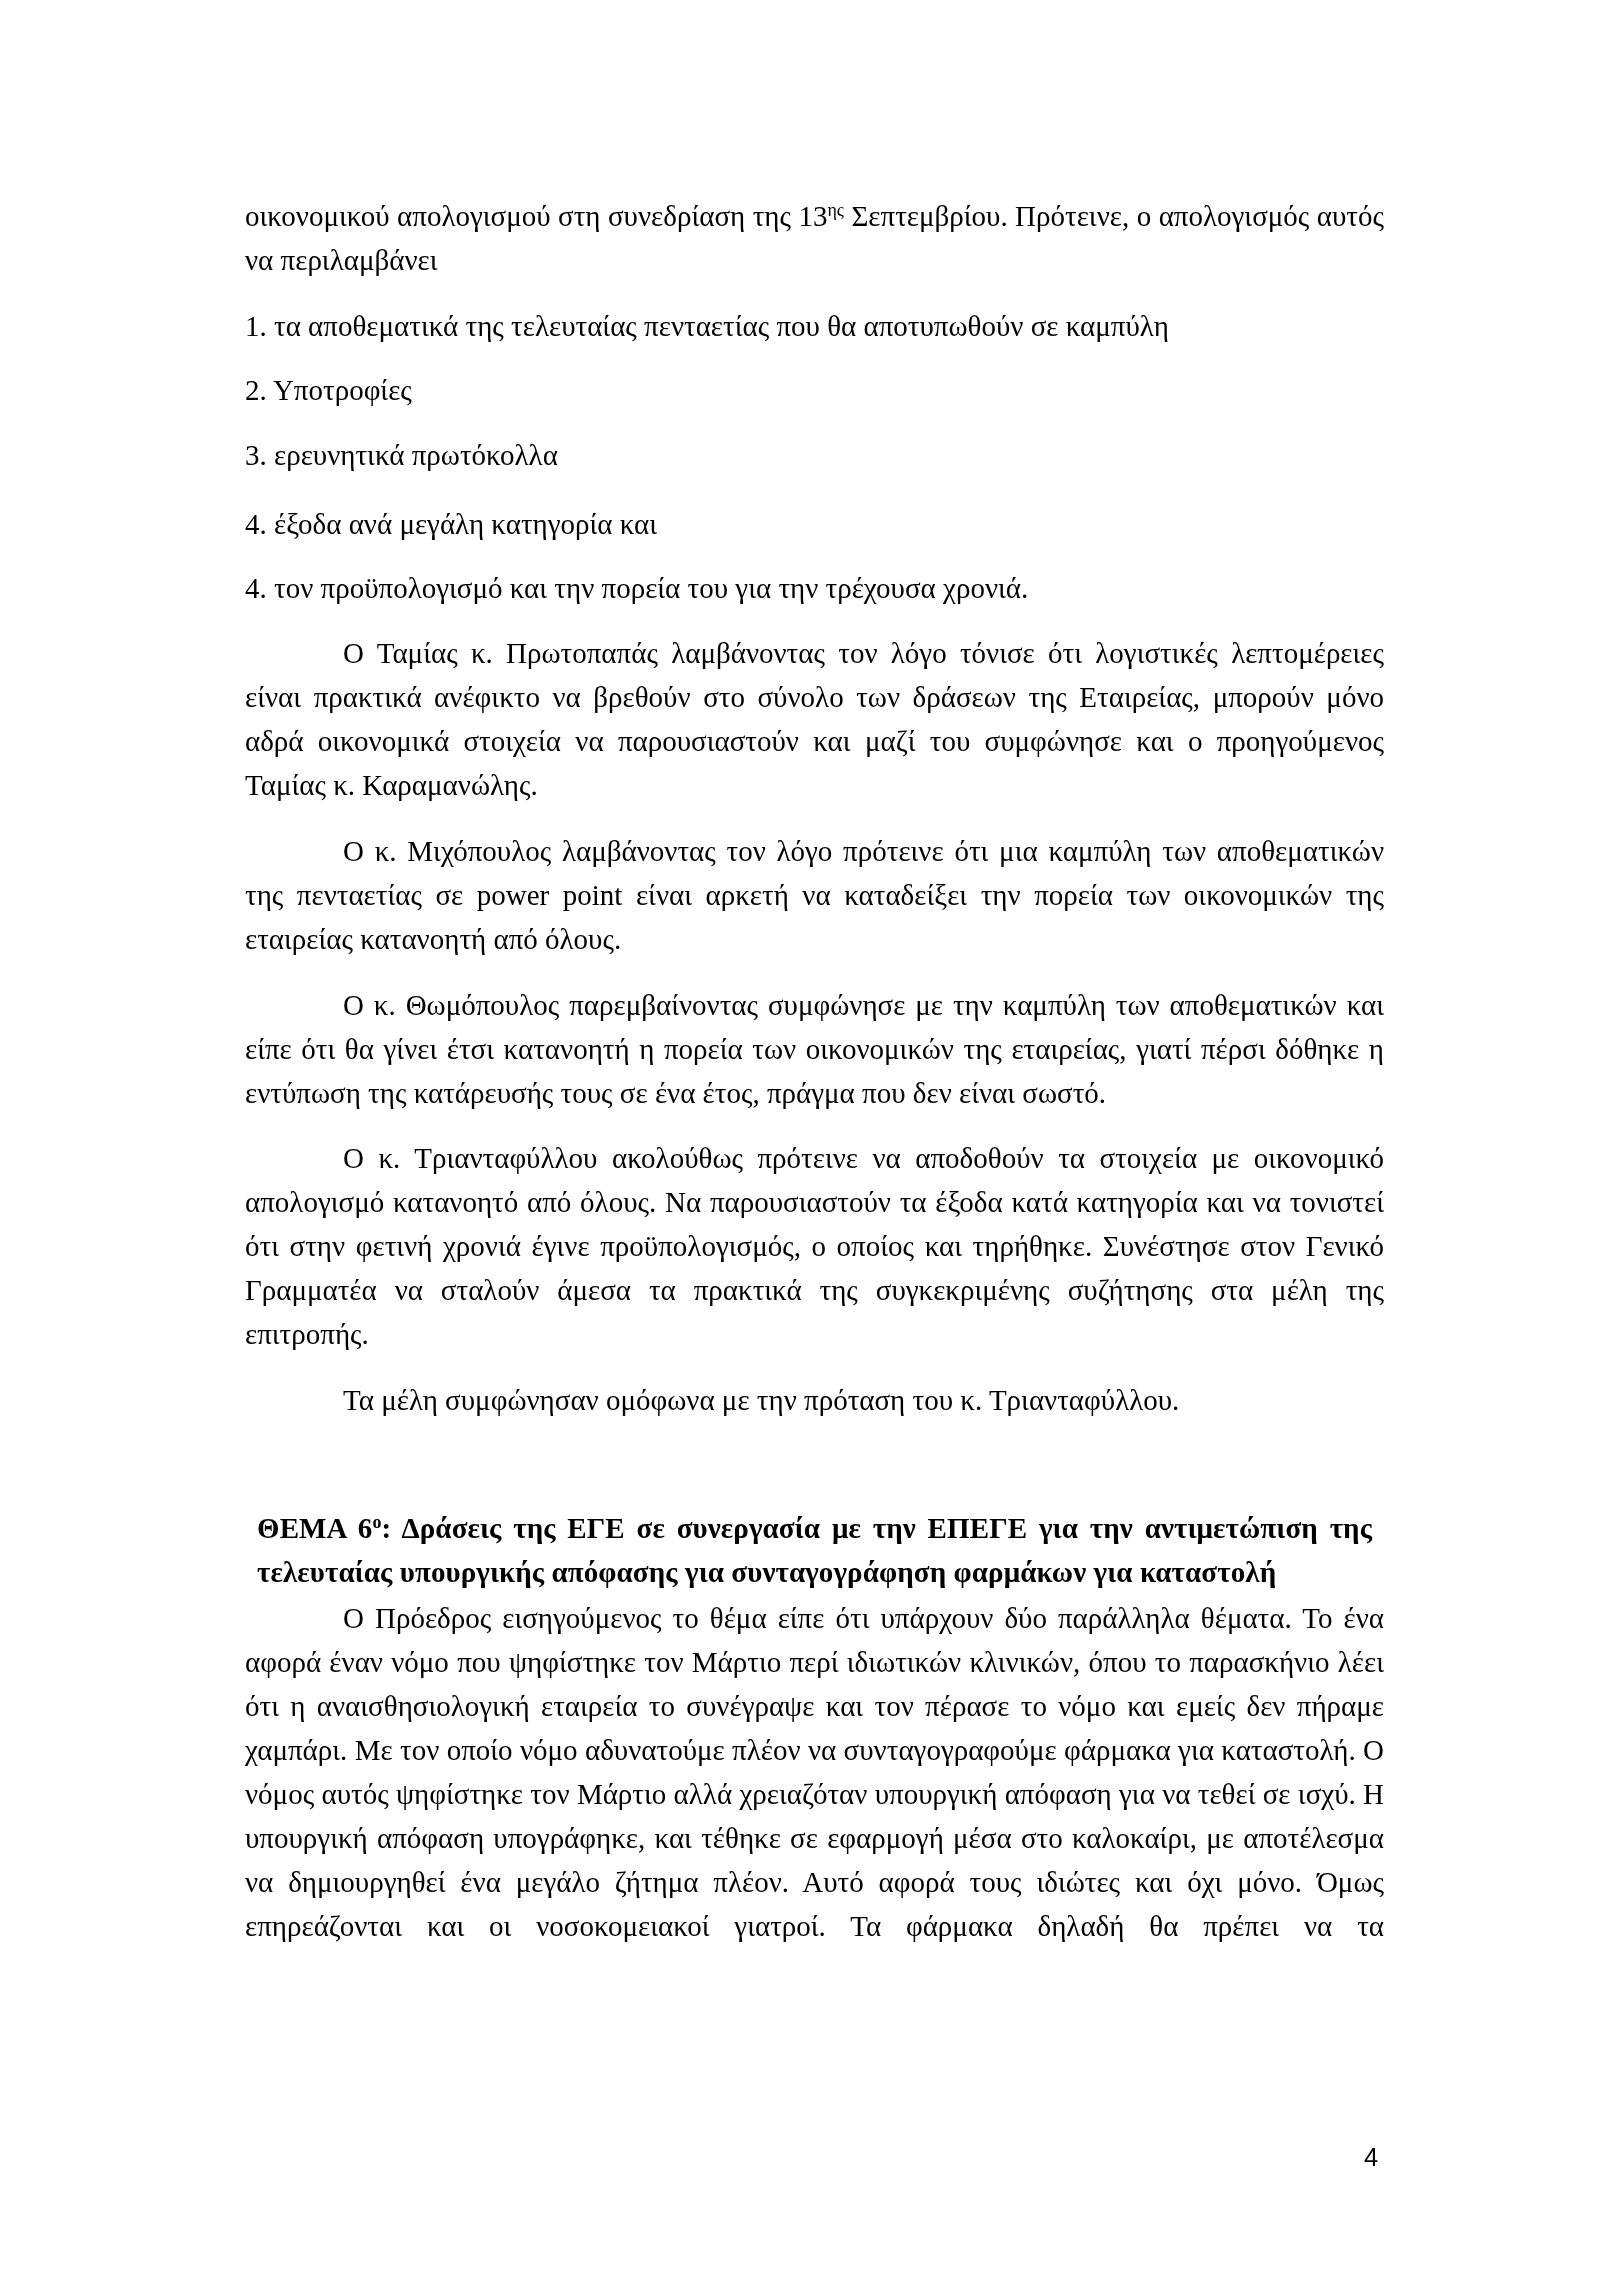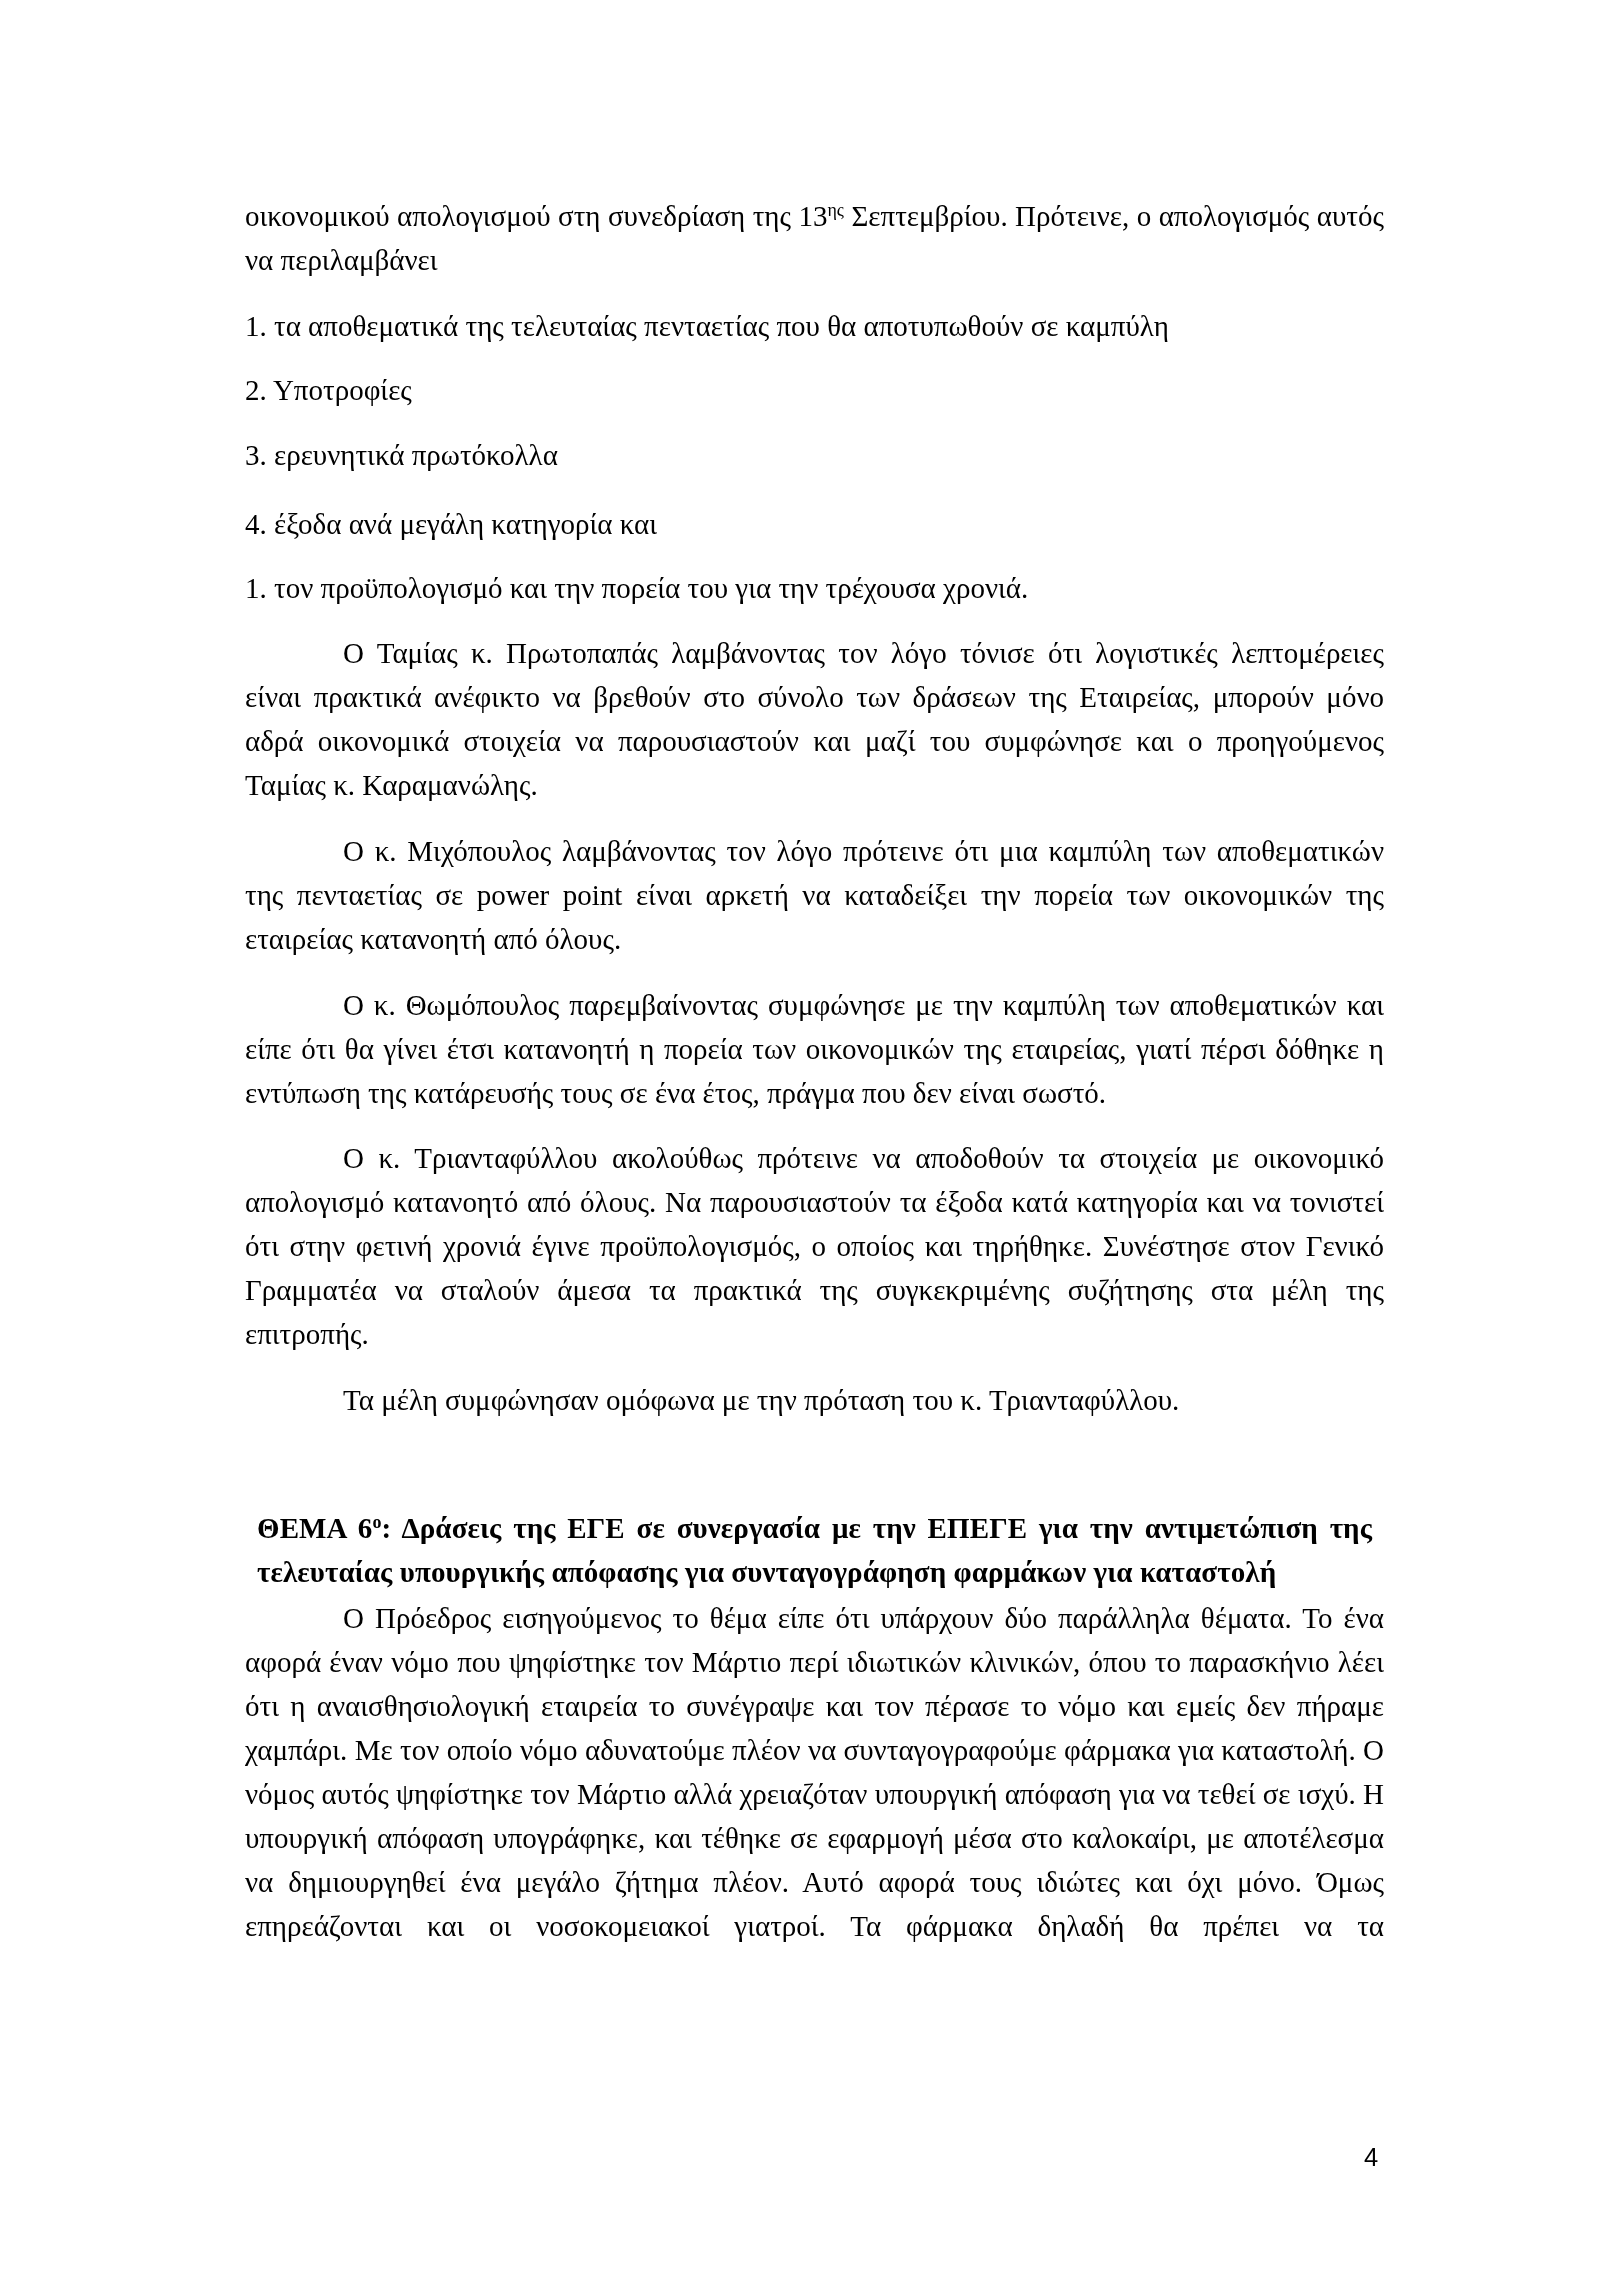--- a/index.html
+++ b/index.html
@@ -68,21 +68,21 @@
 
 <div class="page">
   <div class="text-column">
 
     <p class="para" style="margin-bottom:21.6px;"><span>οικονομικού απολογισμού στη συνεδρίαση της 13</span><sup>ης</sup><span> Σεπτεμβρίου. Πρότεινε, ο απολογισμός αυτός να περιλαμβάνει</span></p>
 
     <p class="list-item" style="margin-bottom:20.6px;">1. τα αποθεματικά της τελευταίας πενταετίας που θα αποτυπωθούν σε καμπύλη</p>
     <p class="list-item" style="margin-bottom:20.6px;">2. Υποτροφίες</p>
     <p class="list-item" style="margin-bottom:15px;">3. ερευνητικά πρωτόκολλα</p>
     <p class="list-item" style="margin-bottom:20.6px;margin-top:25px;">4. έξοδα ανά μεγάλη κατηγορία και</p>
-    <p class="list-item" style="margin-bottom:20.6px;">1. τον προϋπολογισμό και την πορεία του για την τρέχουσα χρονιά.</p>
+    <p class="list-item" style="margin-bottom:20.6px;">4. τον προϋπολογισμό και την πορεία του για την τρέχουσα χρονιά.</p>
 
     <p class="para indent" style="margin-bottom:22px;">Ο Ταμίας κ. Πρωτοπαπάς λαμβάνοντας τον λόγο τόνισε ότι λογιστικές λεπτομέρειες είναι πρακτικά ανέφικτο να βρεθούν  στο σύνολο των δράσεων της Εταιρείας, μπορούν μόνο αδρά οικονομικά στοιχεία να παρουσιαστούν και μαζί του συμφώνησε και ο προηγούμενος Ταμίας κ. Καραμανώλης.</p>
     <p class="para indent" style="margin-bottom:21.6px;">Ο κ. Μιχόπουλος λαμβάνοντας τον λόγο πρότεινε ότι μια καμπύλη των αποθεματικών της πενταετίας σε power point είναι αρκετή να καταδείξει την πορεία των οικονομικών της εταιρείας κατανοητή από όλους.</p>
     <p class="para indent" style="margin-bottom:21.6px;">Ο κ. Θωμόπουλος παρεμβαίνοντας συμφώνησε με την καμπύλη των αποθεματικών και είπε ότι θα γίνει έτσι κατανοητή η πορεία των οικονομικών της εταιρείας, γιατί πέρσι δόθηκε η εντύπωση της κατάρευσής τους σε ένα έτος, πράγμα που δεν είναι σωστό.</p>
     <p class="para indent" style="margin-bottom:21.6px;">Ο κ. Τριανταφύλλου ακολούθως πρότεινε να αποδοθούν τα στοιχεία με οικονομικό απολογισμό κατανοητό από όλους. Να παρουσιαστούν τα έξοδα κατά κατηγορία και να τονιστεί ότι στην φετινή χρονιά έγινε προϋπολογισμός, ο οποίος και τηρήθηκε. Συνέστησε στον Γενικό Γραμματέα να σταλούν άμεσα τα πρακτικά της συγκεκριμένης συζήτησης στα μέλη της επιτροπής.</p>
     <p class="para indent" style="margin-bottom:84px;">Τα μέλη συμφώνησαν ομόφωνα με την πρόταση του κ. Τριανταφύλλου.</p>
 
     <p class="heading" style="margin-bottom:2px;"><span>ΘΕΜΑ 6</span><sup>ο</sup><span>: Δράσεις της ΕΓΕ σε συνεργασία με την ΕΠΕΓΕ για την αντιμετώπιση της τελευταίας υπουργικής απόφασης για συνταγογράφηση φαρμάκων για καταστολή</span></p>
 
     <p class="para indent" style="text-align-last: justify;">Ο Πρόεδρος εισηγούμενος το θέμα είπε ότι υπάρχουν δύο παράλληλα θέματα. Το ένα αφορά έναν νόμο που ψηφίστηκε τον Μάρτιο περί ιδιωτικών κλινικών, όπου το παρασκήνιο λέει ότι η αναισθησιολογική εταιρεία το συνέγραψε και τον πέρασε το νόμο και εμείς δεν πήραμε χαμπάρι. Με τον οποίο νόμο αδυνατούμε πλέον να συνταγογραφούμε φάρμακα για καταστολή. Ο νόμος αυτός ψηφίστηκε τον Μάρτιο αλλά χρειαζόταν υπουργική απόφαση για να τεθεί σε ισχύ. Η υπουργική απόφαση υπογράφηκε, και τέθηκε σε εφαρμογή μέσα στο καλοκαίρι, με αποτέλεσμα να δημιουργηθεί ένα μεγάλο ζήτημα πλέον. Αυτό αφορά τους ιδιώτες και όχι μόνο. Όμως επηρεάζονται και οι νοσοκομειακοί γιατροί. Τα φάρμακα δηλαδή θα πρέπει να τα</p>

